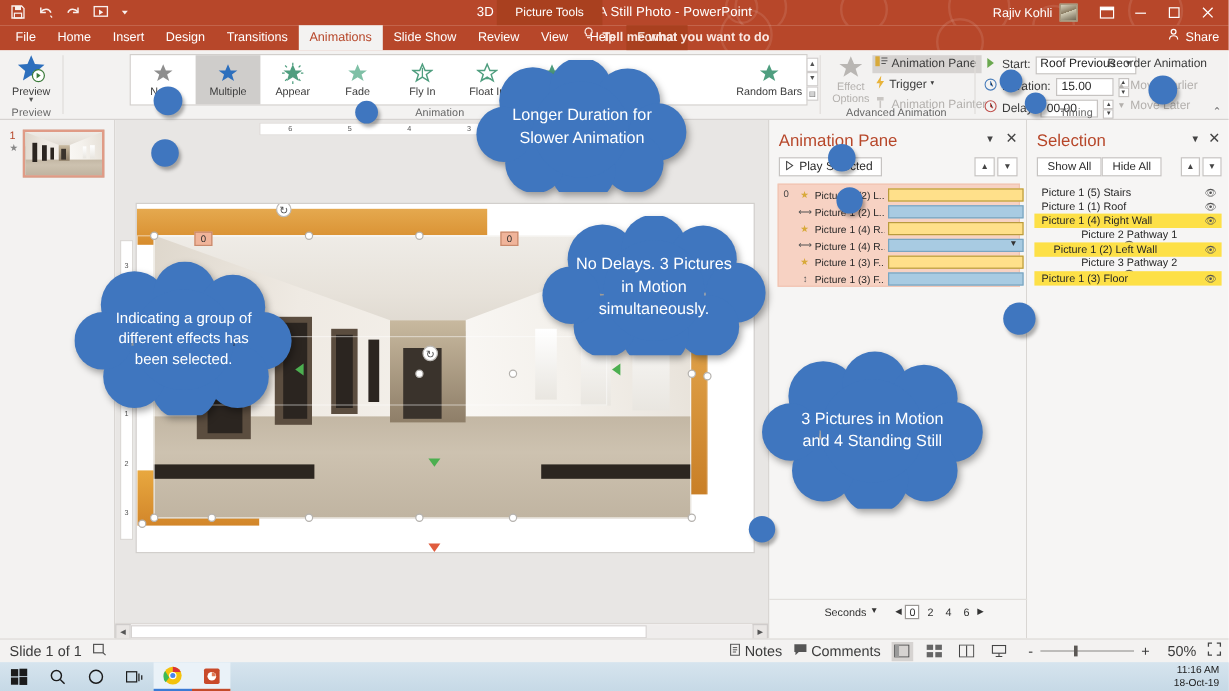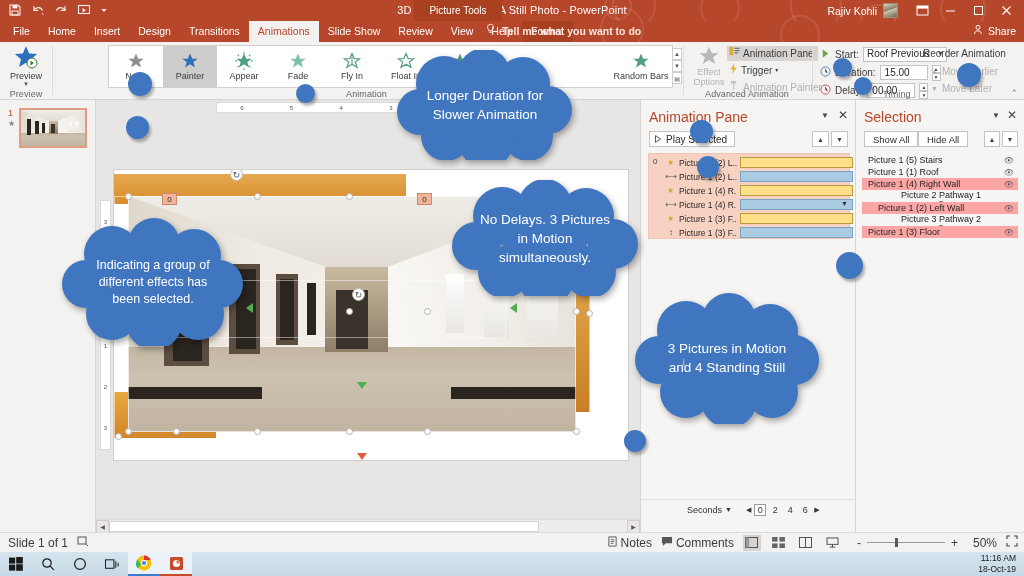--- a/index.html
+++ b/index.html
@@ -268,21 +268,21 @@
     border:1px solid #c6c3c1; font-size:9.5px; line-height:15px; color:#2b2b2b;
   }
   .sp-updown{ position:absolute; right:6px; top:31px; display:flex; gap:2px; }
   .sp-updown span{ width:16px; height:16px; background:#fff; border:1px solid #c6c3c1;
     display:flex; align-items:center; justify-content:center; font-size:7px; color:#444; }
   .sp-row{
     position:absolute; left:6px; width:156px; height:12px;
     display:flex; align-items:center; justify-content:space-between; padding:0 4px 0 6px;
     font-size:9px; color:#262626;
   }
-  .sp-row.hl{ background:#fca5a5; }
+  .sp-row.hl{ background:#fde047; }
   .eye{ font-size:8px; color:#555; }
 
   
   .statusbar{
     position:absolute; left:0; top:532px; width:1024px; height:20px;
     background:#f3f2f1; border-top:1px solid #ddd9d6;
     display:flex; align-items:center; font-size:12px; color:#3b3b3b;
   }
   .sb-left{ position:absolute; left:8px; display:flex; align-items:center; gap:9px; }
   .sb-right{ position:absolute; right:6px; display:flex; align-items:center; gap:9px; }
@@ -453,21 +453,21 @@
         <div class="gitem" style="left:0;">
           <svg class="star" width="18" height="18" viewBox="0 0 24 24">
               <path d="M12 2l3 7h7.4l-6 4.4 2.3 7.2L12 16.4 5.3 20.6l2.3-7.2-6-4.4H9z" fill="#8e8e8e"></path>
             </svg>
           <span class="gl">None</span>
         </div>
         <div class="gitem sel" style="left:54px;">
           <svg class="star" width="18" height="18" viewBox="0 0 24 24">
               <path d="M12 2l3 7h7.4l-6 4.4 2.3 7.2L12 16.4 5.3 20.6l2.3-7.2-6-4.4H9z" fill="#2d6fbd"></path>
             </svg>
-          <span class="gl">Painter</span>
+          <span class="gl">Multiple</span>
         </div>
         <div class="gitem" style="left:108px;">
           <svg class="star" width="18" height="18" viewBox="0 0 24 24">
               <path d="M12 2l3 7h7.4l-6 4.4 2.3 7.2L12 16.4 5.3 20.6l2.3-7.2-6-4.4H9z" fill="#4f9e7f"></path>
               <path d="M12 0v3M12 21v3M0 12h3M21 12h3M3.5 3.5l2 2M18.5 18.5l2 2M20.5 3.5l-2 2M5.5 18.5l-2 2" stroke="#4f9e7f" stroke-width="1.4"></path>
             </svg>
           <span class="gl">Appear</span>
         </div>
         <div class="gitem" style="left:162px;">
           <svg class="star" width="18" height="18" viewBox="0 0 24 24">

